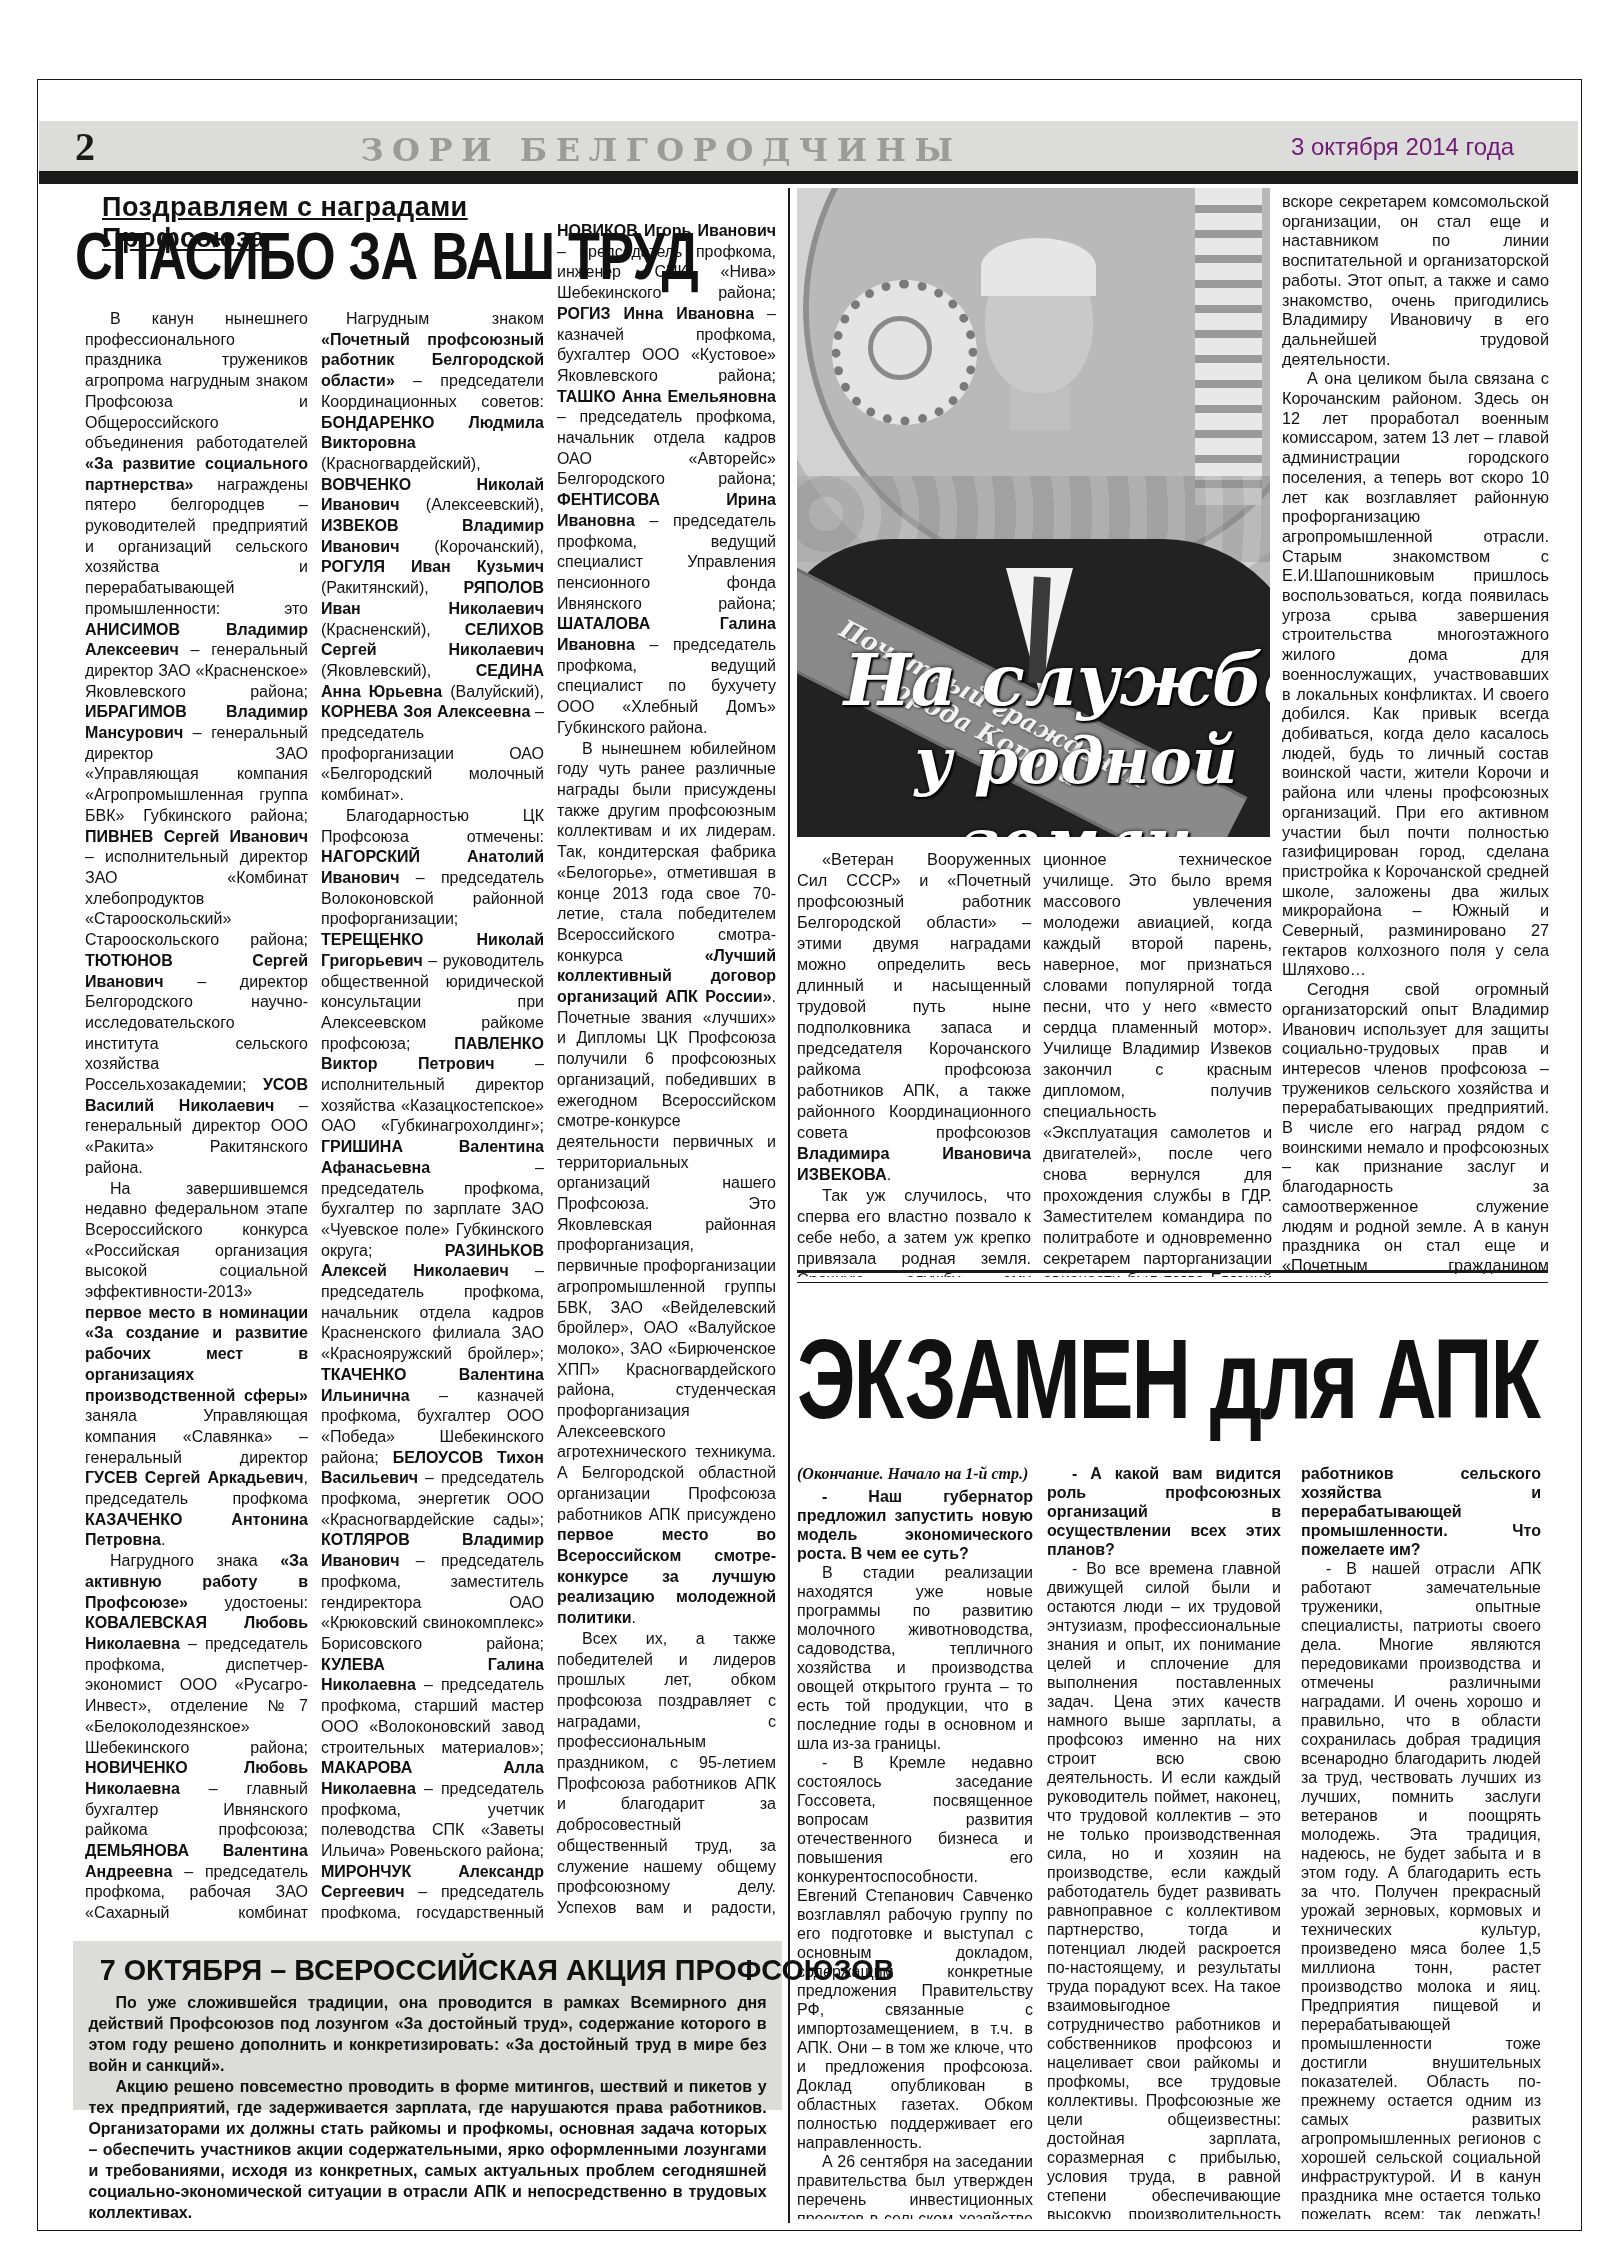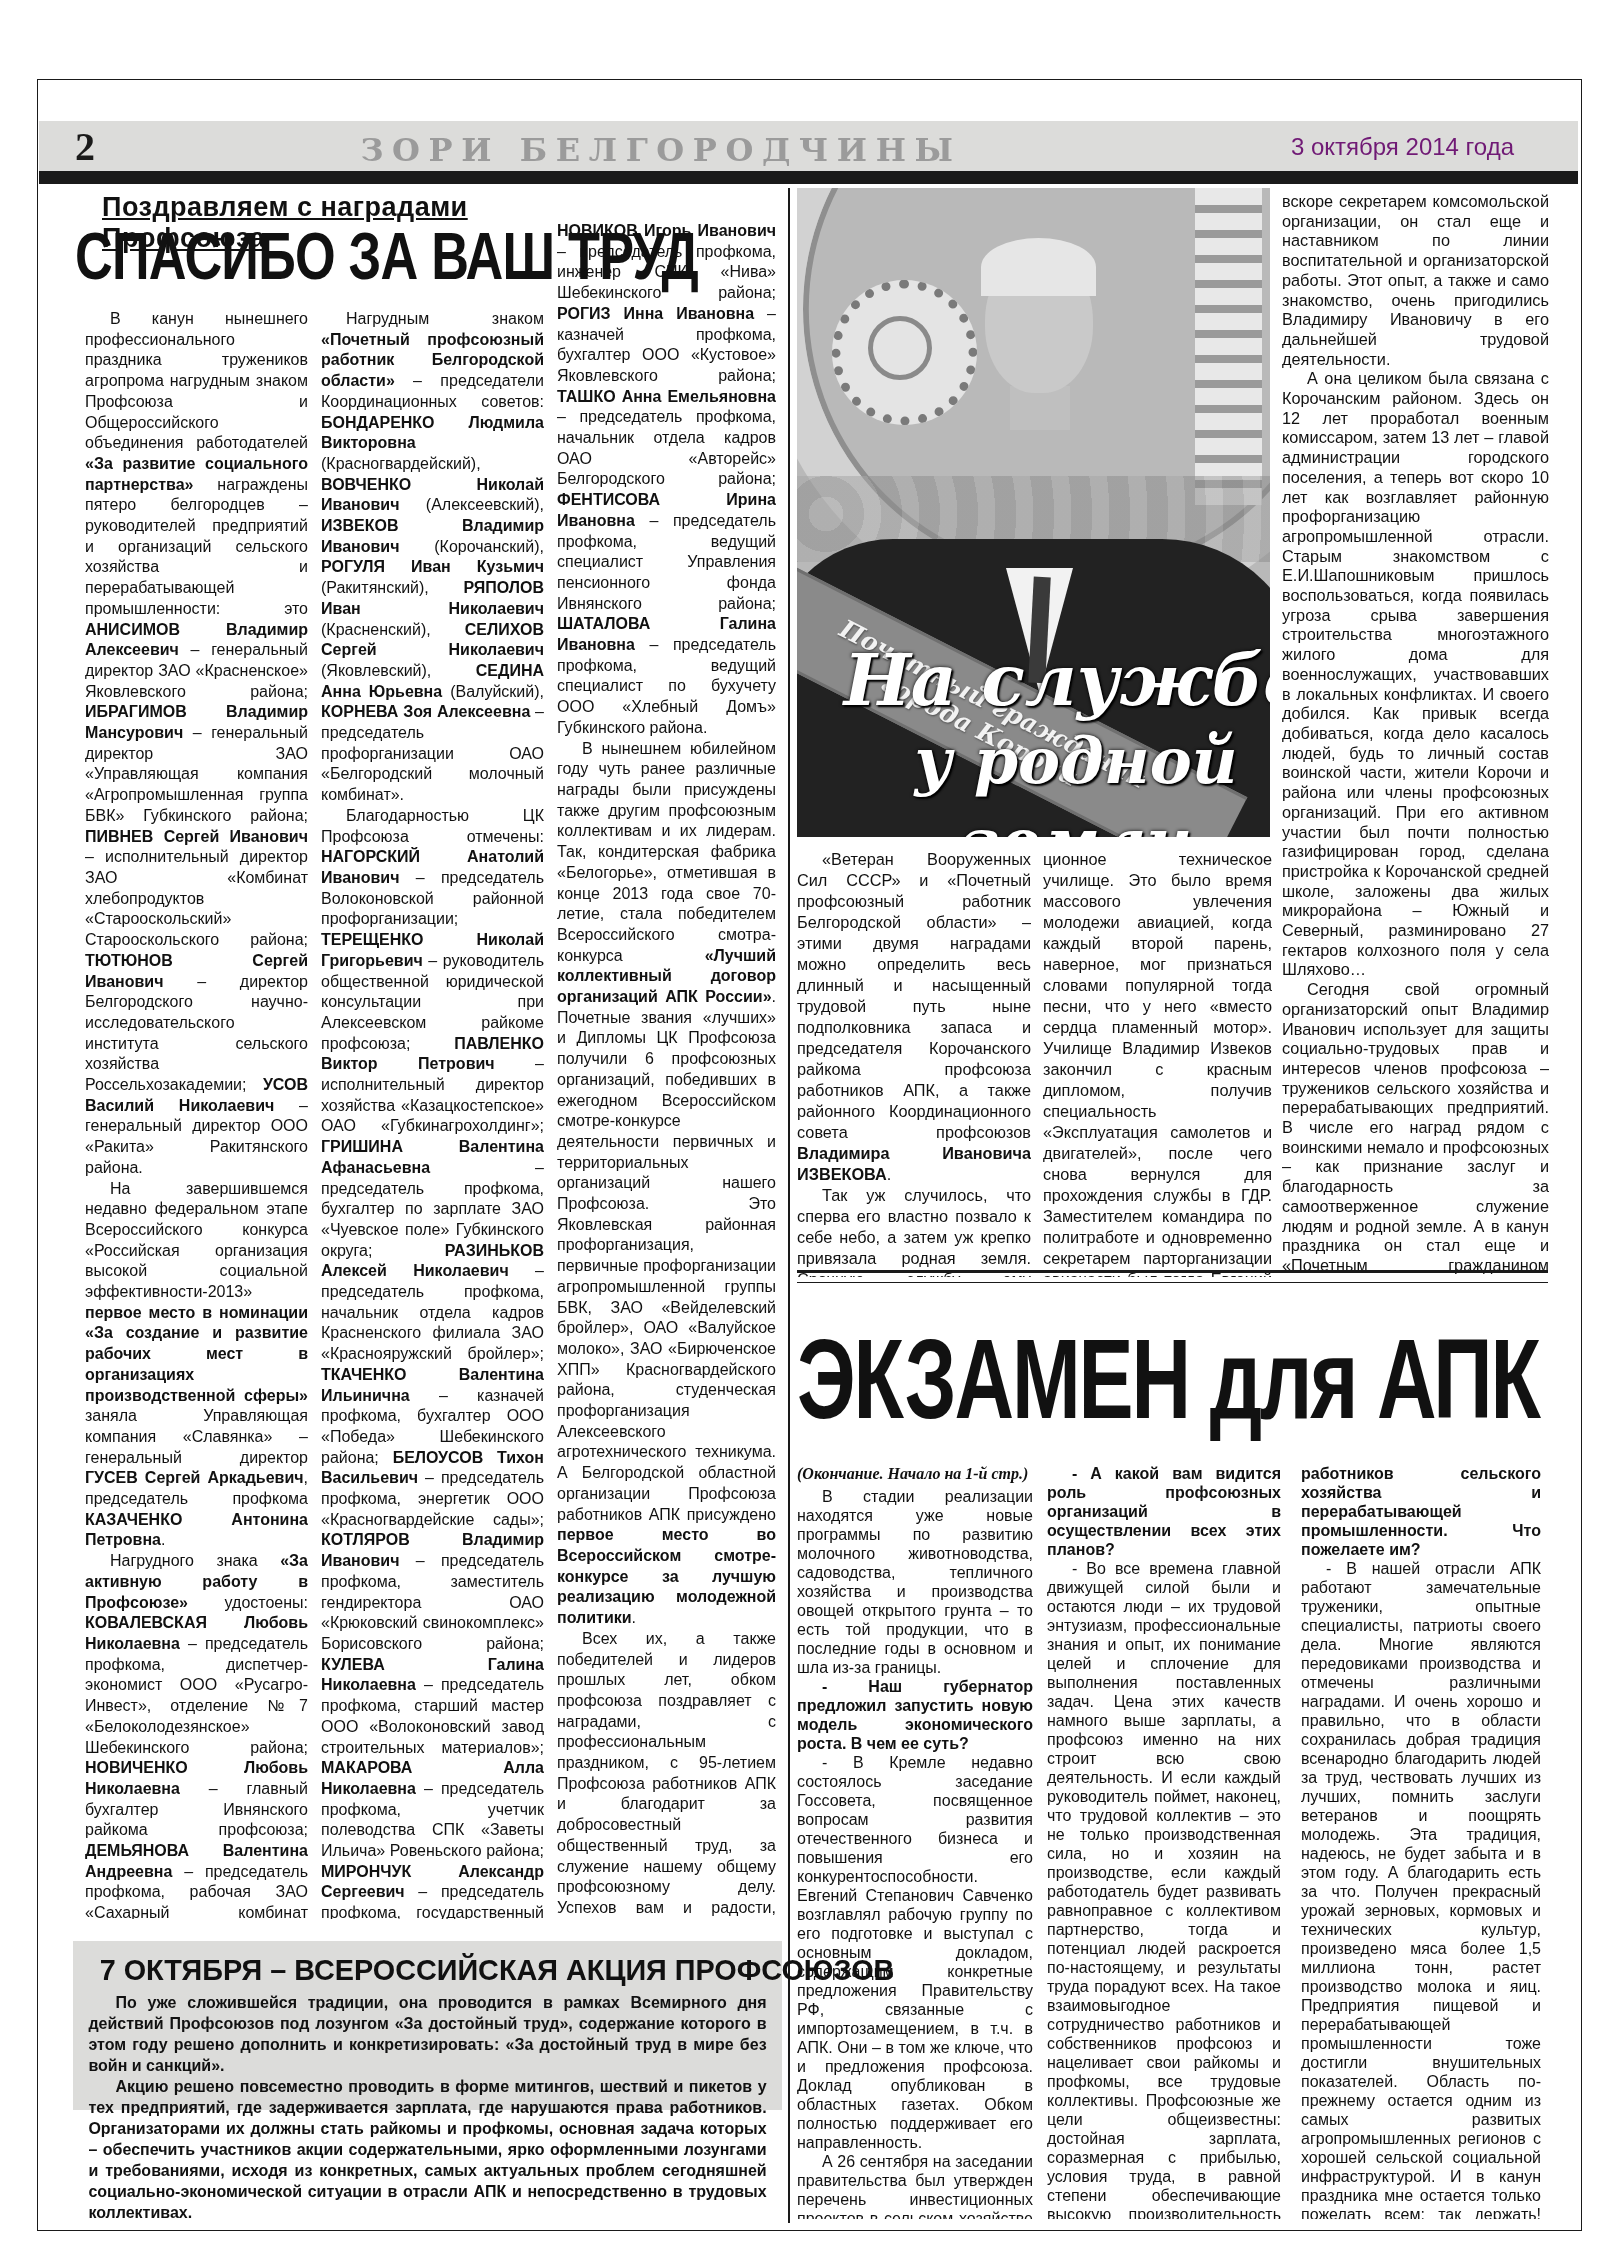--- a/index.html
+++ b/index.html
@@ -155,22 +155,22 @@
     </div>
   <div class="colbox c45 c5">
       <p class="para cont"><span>ционное техническое училище. Это было время массового увлечения молодежи авиацией, когда каждый второй парень, наверное, мог признаться словами популярной тогда песни, что у него «вместо сердца пламенный мотор». Училище Владимир Извеков закончил с красным дипломом, получив специальность «Эксплуатация самолетов и двигателей», после чего снова вернулся для прохождения службы в ГДР. Заместителем командира по политработе и одновременно секретарем парторганизации авиачасти был тогда Евгений Иванович Шапошников, будущий министр обороны страны. Для молодого офицера, избранного</span></p>
     </div>
 
   <div class="drule"></div>
 
   <div class="h2">ЭКЗАМЕН для АПК</div>
   <div class="colbox a2c a2cA">
       <p class="para lead"><span>(Окончание. Начало на 1-й стр.)</span></p>
+      <p class="para"><b>- Наш губернатор предложил запустить новую модель экономического роста. В чем ее суть?</b></p>
       <p class="para"><span>В стадии реализации находятся уже новые программы по развитию молочного животноводства, садоводства, тепличного хозяйства и производства овощей открытого грунта – то есть той продукции, что в последние годы в основном и шла из-за границы.</span></p>
-      <p class="para"><b>- Наш губернатор предложил запустить новую модель экономического роста. В чем ее суть?</b></p>
       <p class="para"><span>- В Кремле недавно состоялось заседание Госсовета, посвященное вопросам развития отечественного бизнеса и повышения его конкурентоспособности. Евгений Степанович Савченко возглавлял рабочую группу по его подготовке и выступал с основным докладом, содержащим конкретные предложения Правительству РФ, связанные с импортозамещением, в т.ч. в АПК. Они – в том же ключе, что и предложения профсоюза. Доклад опубликован в областных газетах. Обком полностью поддерживает его направленность.</span></p>
       <p class="para"><span>А 26 сентября на заседании правительства был утвержден перечень инвестиционных проектов в сельском хозяйстве и экономике области, направленных на импортозамещение. Дело чести райкомов и профкомов – принять самое активное участие в их реализации.</span></p>
     </div>
   <div class="colbox a2c a2cB">
       <p class="para"><b>- А какой вам видится роль профсоюзных организаций в осуществлении всех этих планов?</b></p>
       <p class="para"><span>- Во все времена главной движущей силой были и остаются люди – их трудовой энтузиазм, профессиональные знания и опыт, их понимание целей и сплочение для выполнения поставленных задач. Цена этих качеств намного выше зарплаты, а профсоюз именно на них строит всю свою деятельность. И если каждый руководитель поймет, наконец, что трудовой коллектив – это не только производственная сила, но и хозяин на производстве, если каждый работодатель будет развивать равноправное с коллективом партнерство, тогда и потенциал людей раскроется по-настоящему, и результаты труда порадуют всех. На такое взаимовыгодное сотрудничество работников и собственников профсоюз и нацеливает свои райкомы и профкомы, все трудовые коллективы. Профсоюзные же цели общеизвестны: достойная зарплата, соразмерная с прибылью, условия труда, в равной степени обеспечивающие высокую производительность и безопасность, социальные гарантии, дающие возможность отдыхать, оздоравливаться, растить детей и т.д.</span></p>
     </div>
   <div class="colbox a2c a2cC">
       <p class="para cont"><b>работников сельского хозяйства и перерабатывающей промышленности. Что пожелаете им?</b></p>
       <p class="para"><span>- В нашей отрасли АПК работают замечательные труженики, опытные специалисты, патриоты своего дела. Многие являются передовиками производства и отмечены различными наградами. И очень хорошо и правильно, что в области сохранилась добрая традиция всенародно благодарить людей за труд, чествовать лучших из лучших, помнить заслуги ветеранов и поощрять молодежь. Эта традиция, надеюсь, не будет забыта и в этом году. А благодарить есть за что. Получен прекрасный урожай зерновых, кормовых и технических культур, произведено мяса более 1,5 миллиона тонн, растет производство молока и яиц. Предприятия пищевой и перерабатывающей промышленности тоже достигли внушительных показателей. Область по-прежнему остается одним из самых развитых агропромышленных регионов с хорошей сельской социальной инфраструктурой. И в канун праздника мне остается только пожелать всем: так держать! Низкий поклон вам за ваш труд! Здоровья, долгих лет жизни и оптимизма в будущем! Пусть процветает родное Белогорье!</span></p>

